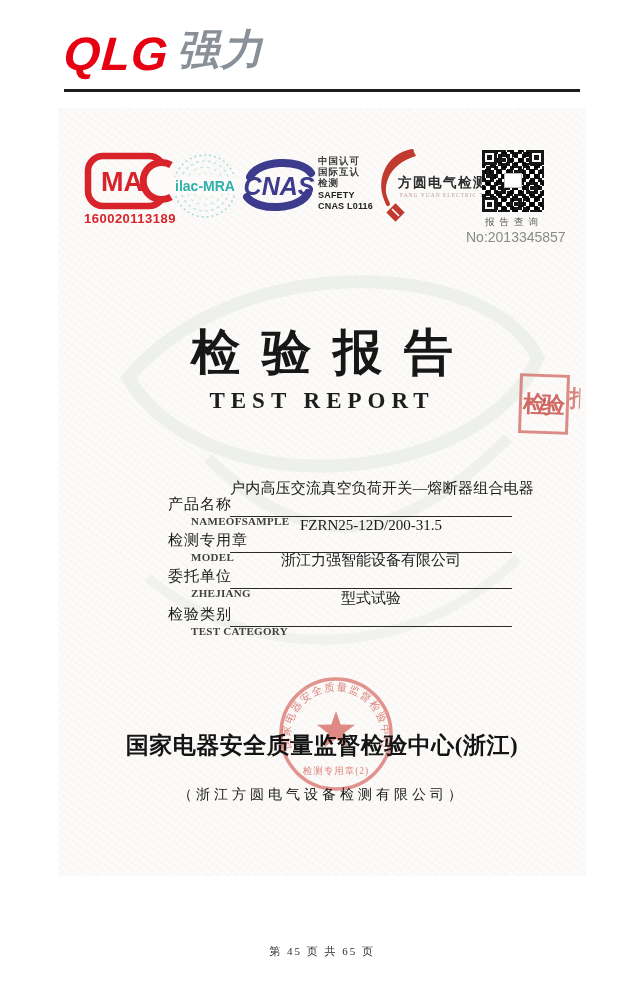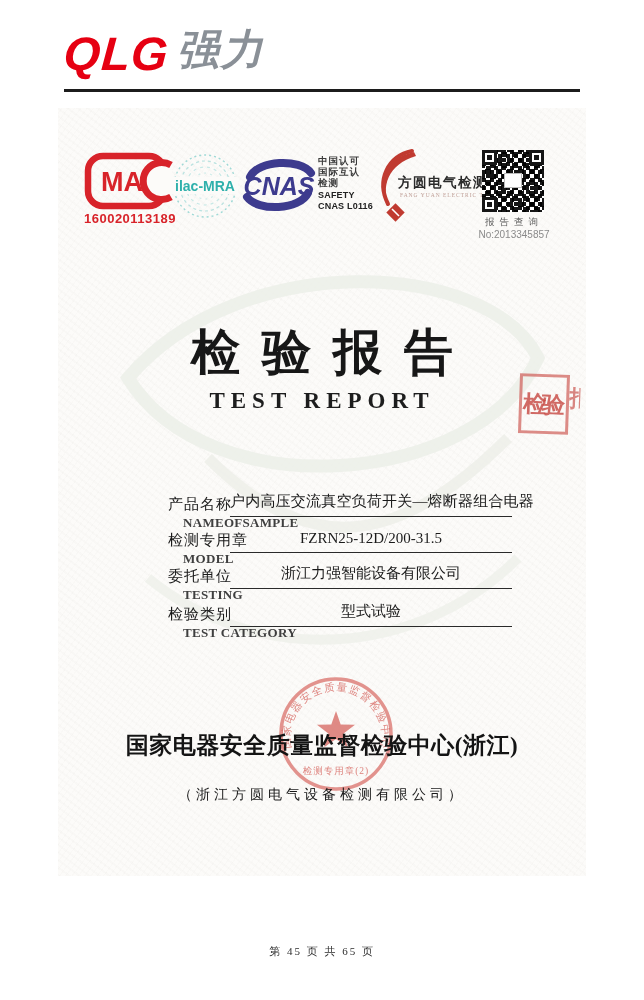--- a/index.html
+++ b/index.html
@@ -53,21 +53,21 @@
       repeating-conic-gradient(#161616 0% 25%, #ffffff 0% 50%);
     background-size:8px 8px, 11px 11px;
     background-position:0 0, 3px 2px;
     background-blend-mode:multiply;
   }
   .qr .finder { position:absolute; width:15px; height:15px; border:3px solid #161616; background:#fff; }
   .qr .finder::after { content:""; position:absolute; left:2px; top:2px; width:5px; height:5px; background:#161616; }
   .qr .f-tl { left:0; top:0; } .qr .f-tr { right:0; top:0; } .qr .f-bl { left:0; bottom:0; }
   .qr .centerbox { position:absolute; left:22px; top:23px; width:18px; height:15px; background:#fff; border:1px solid #bbb; }
   .qr-caption { position:absolute; left:414px; top:108px; width:84px; text-align:center; font-size:9.5px; color:#5a5a5a; letter-spacing:5px; }
-  .qr-number  { position:absolute; left:408px; top:121px; width:96px; text-align:center; font-family:"Liberation Sans", sans-serif; font-size:10px; color:#8a8a8a; }
+  .qr-number  { position:absolute; left:408px; top:121px; width:96px; text-align:center; font-family:"Liberation Sans", sans-serif; font-size:14px; color:#8a8a8a; }
 
   
   .title-cn {
     position:absolute; left:0; top:212px; width:100%; text-align:center;
     font-size:49px; font-weight:700; letter-spacing:22px; text-indent:22px; color:#171717;
   }
   .title-en {
     position:absolute; left:0; top:280px; width:100%; text-align:center;
     font-size:23px; font-weight:700; letter-spacing:6px; color:#1d1d1d;
   }
@@ -84,25 +84,25 @@
     position:absolute; right:-14px; top:8px; width:11px; overflow:hidden;
     font-size:23px; color:rgba(197,70,64,.65); font-weight:700; line-height:1.1;
   }
 
   
   .frow { position:absolute; left:110px; width:346px; height:34px; }
   .frow .flabel { position:absolute; left:0; bottom:3px; font-size:15px; letter-spacing:1px; white-space:nowrap; }
   .frow .fvalue {
     position:absolute; left:62px; right:2px; bottom:0; height:25px;
     border-bottom:1.2px solid #2a2a2a; font-size:15px; white-space:nowrap;
-    display:flex; align-items:flex-end; justify-content:center; padding-bottom:5px;
+    display:flex; align-items:flex-end; justify-content:center; padding-bottom:18px;
   }
   .frow .fvalue.left { justify-content:flex-start; letter-spacing:.2px; }
   .frow .fsub {
-    position:absolute; left:4px; top:32px; font-size:13px; font-weight:700;
+    position:absolute; left:12px; top:32px; font-size:11px; font-weight:700;
     color:#3f3f3f; letter-spacing:.3px; white-space:nowrap;padding-left:11px;
   }
   .r1 { top:375px; } .r2 { top:411px; } .r3 { top:447px; } .r4 { top:485px; }
 
   
   .inst-cn {
     position:absolute; left:0; top:622px; width:100%; text-align:center; z-index:3;
     font-size:23px; font-weight:600; color:#141414; letter-spacing:.5px;
   }
   .inst-en {
@@ -203,21 +203,21 @@
       <span class="fsub">NAMEOFSAMPLE</span>
     </div>
     <div class="frow r2">
       <span class="flabel">检测专用章</span>
       <span class="fvalue">FZRN25-12D/200-31.5</span>
       <span class="fsub">MODEL</span>
     </div>
     <div class="frow r3">
       <span class="flabel">委托单位</span>
       <span class="fvalue">浙江力强智能设备有限公司</span>
-      <span class="fsub">TESTING</span>
+      <span class="fsub">ZHEJIANG</span>
     </div>
     <div class="frow r4">
       <span class="flabel">检验类别</span>
       <span class="fvalue">型式试验</span>
       <span class="fsub">TEST CATEGORY</span>
     </div>
 
     <svg class="round-stamp" width="120" height="120" viewBox="0 0 120 120">
       <defs>
         <path id="ringPath" d="M 16,76 A 46,46 0 1 1 104,76"></path>

